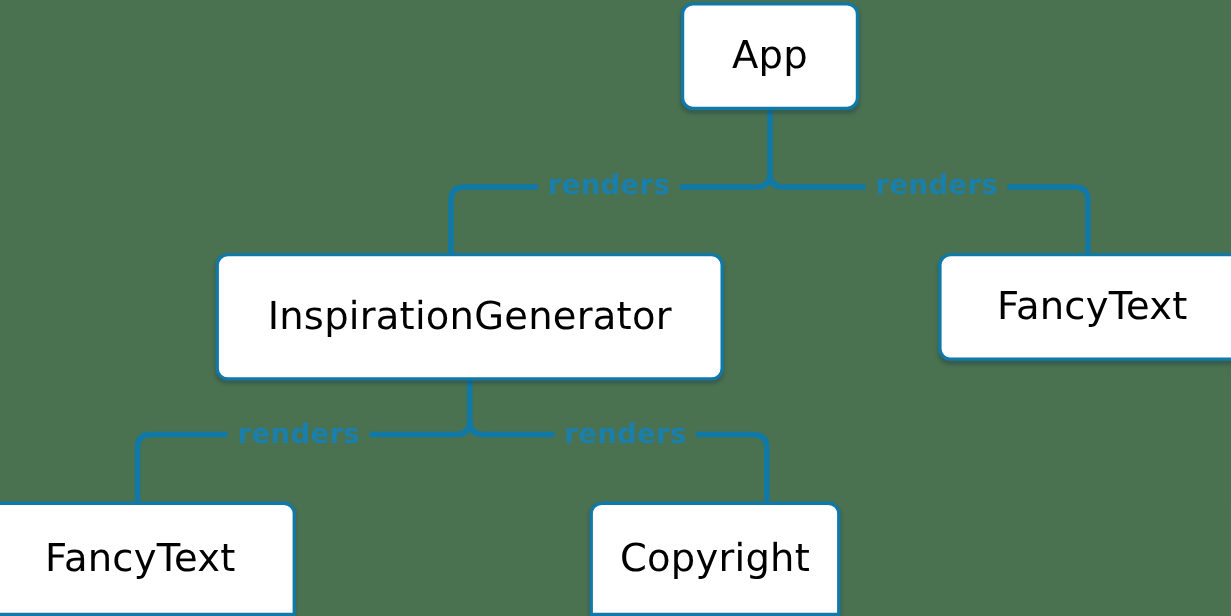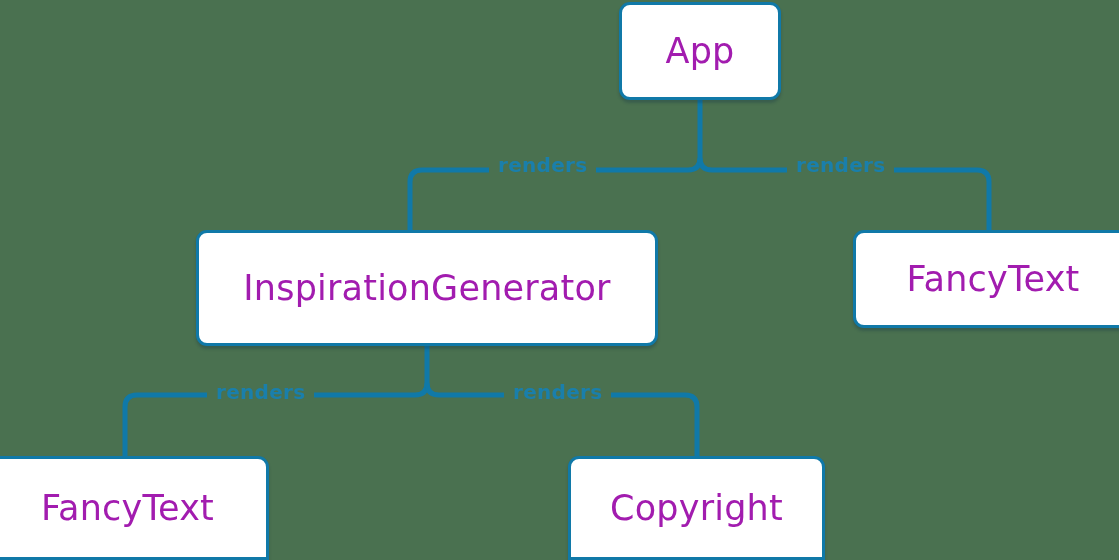--- a/index.html
+++ b/index.html
@@ -29,42 +29,42 @@
   }
   .node {
     position: absolute;
     box-sizing: border-box;
     background: #ffffff;
     border: 3px solid #1079a8;
     border-radius: 11px;
     display: flex;
     align-items: center;
     justify-content: center;
-    color: #a21caf;
+    color: #000000;
     font-size: 35px;
     font-weight: 400;
     letter-spacing: 0.2px;
     line-height: 1;
     white-space: nowrap;
     box-shadow: 0 3px 3px rgba(20,50,70,0.30);
     z-index: 2;
   }
   .node-app          { left: 619px;  top: 2px;   width: 162px; height: 98px; }
   .node-inspiration  { left: 196px;  top: 230px; width: 462px; height: 116px; }
   .node-fancy-right  { left: 853px;  top: 230px; width: 280px; height: 98px;
                        border-top-right-radius: 0; border-bottom-right-radius: 0; }
   .node-fancy-left   { left: -14px;  top: 456px; width: 283px; height: 104px;
                        border-bottom-left-radius: 0; border-bottom-right-radius: 0;
                        border-top-left-radius: 0; }
-  .node-copyright    { left: 568px;  top: 456px; width: 257px; height: 104px;
+  .node-copyright    { left: 536px;  top: 456px; width: 228px; height: 104px;
                        border-bottom-left-radius: 0; border-bottom-right-radius: 0; }
   .edge-label {
     position: absolute;
     color: #1a7fab;
-    font-size: 20px;
+    font-size: 25px;
     font-weight: 600;
     letter-spacing: 0.3px;
     line-height: 1;
     white-space: nowrap;
     background: #4a7150;
     padding: 0 9px;
     z-index: 3;
   }
   .label-renders-1 { left: 489px; top: 155px; }
   .label-renders-2 { left: 787px; top: 155px; }

